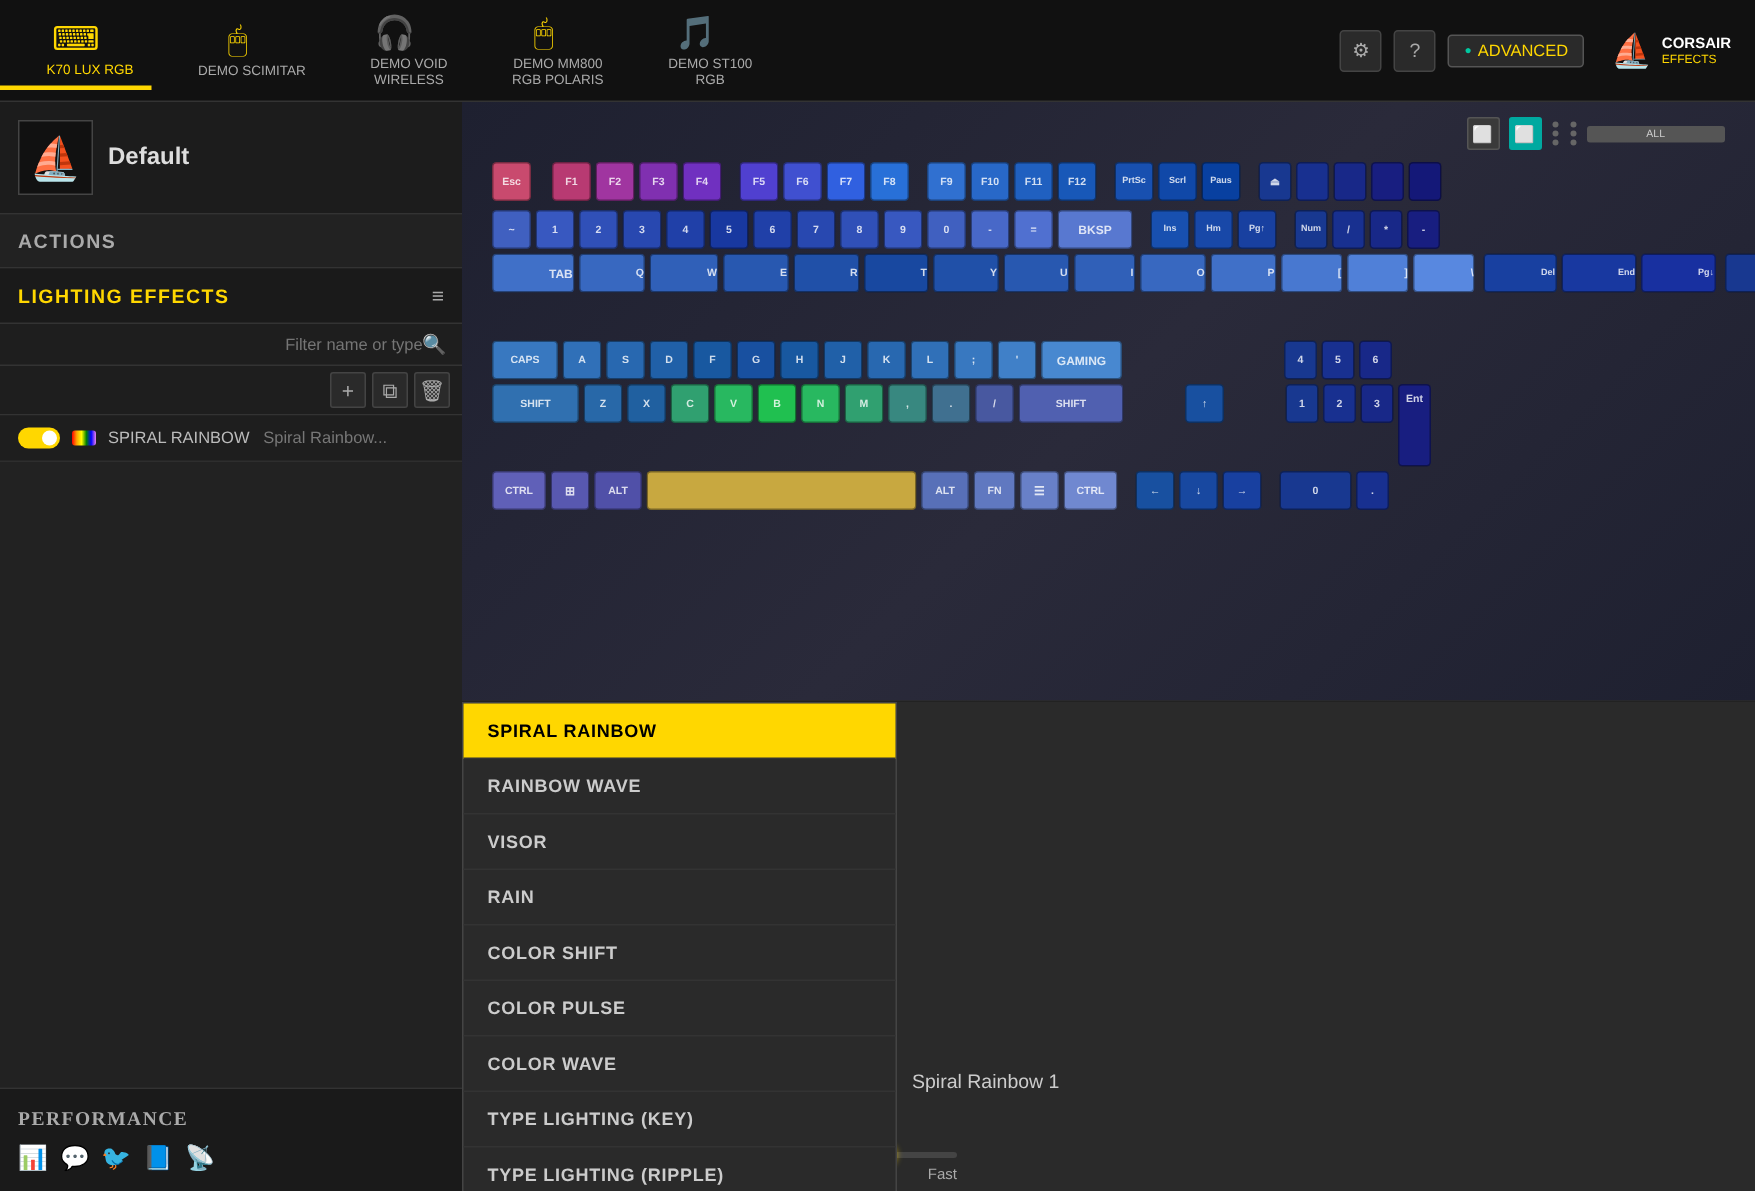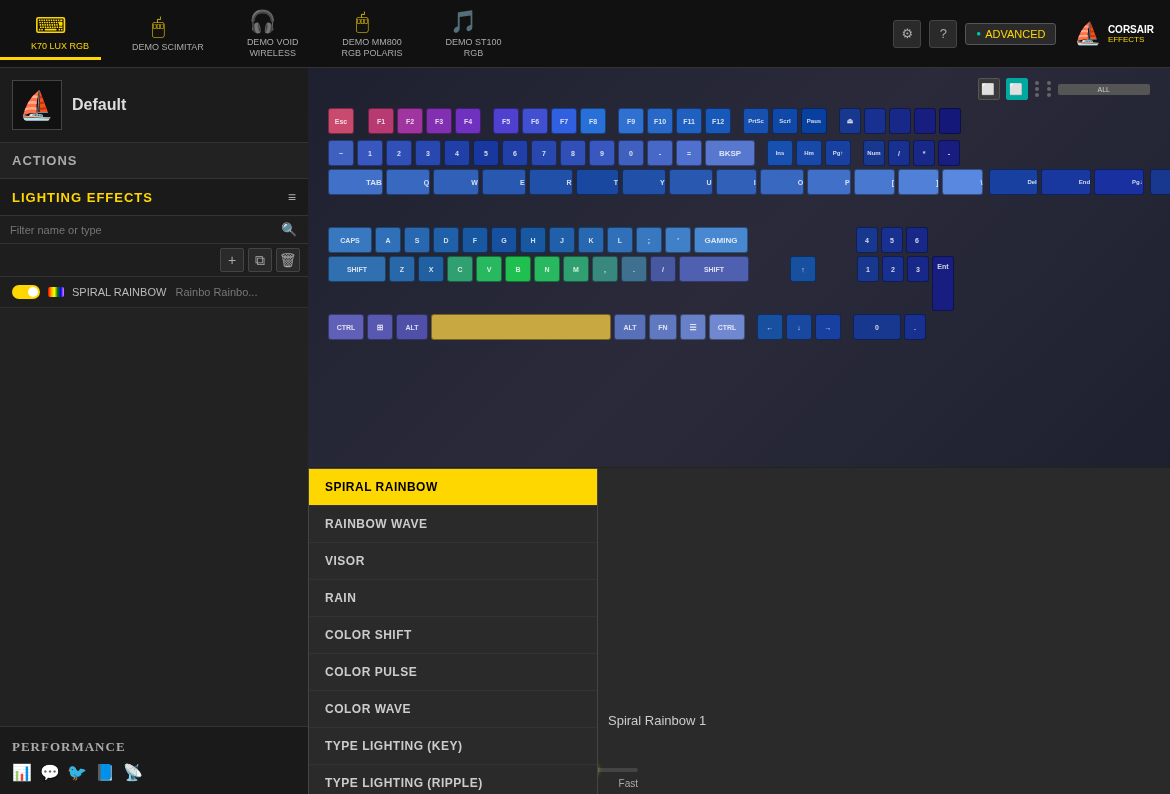--- a/index.html
+++ b/index.html
@@ -186,20 +186,21 @@
       align-items: center;
       border-bottom: 1px solid #333;
     }
     .filter-input {
       background: transparent;
       border: none;
       color: #888;
       font-size: 11px;
       flex: 1;
       outline: none;
+      text-align: right;
     }
     .filter-search-icon {
       color: #666;
       font-size: 13px;
     }
 
     .effect-row {
       padding: 8px 12px;
       background: #252525;
       border-bottom: 1px solid #2e2e2e;
@@ -519,21 +520,21 @@
         <div class="sidebar-action-btn">⧉</div>
         <div class="sidebar-action-btn">🗑</div>
       </div>
 
       <div class="effect-row active">
         <div class="toggle-switch"></div>
         <div class="rainbow-bar"></div>
         <div class="effect-name">
           <span>SPIRAL RAINBOW</span>
           &nbsp;
-          <span style="color:#777;">Rainbo Rainbo...</span>
+          <span style="color:#777;">Spiral Rainbow...</span>
         </div>
       </div>
     </div>
 
     <div style="flex:1; background:#222;"></div>
 
     <div class="performance-section">
       <div class="performance-title">PERFORMANCE</div>
       <div class="perf-icons">
         <span class="perf-icon">📊</span>

